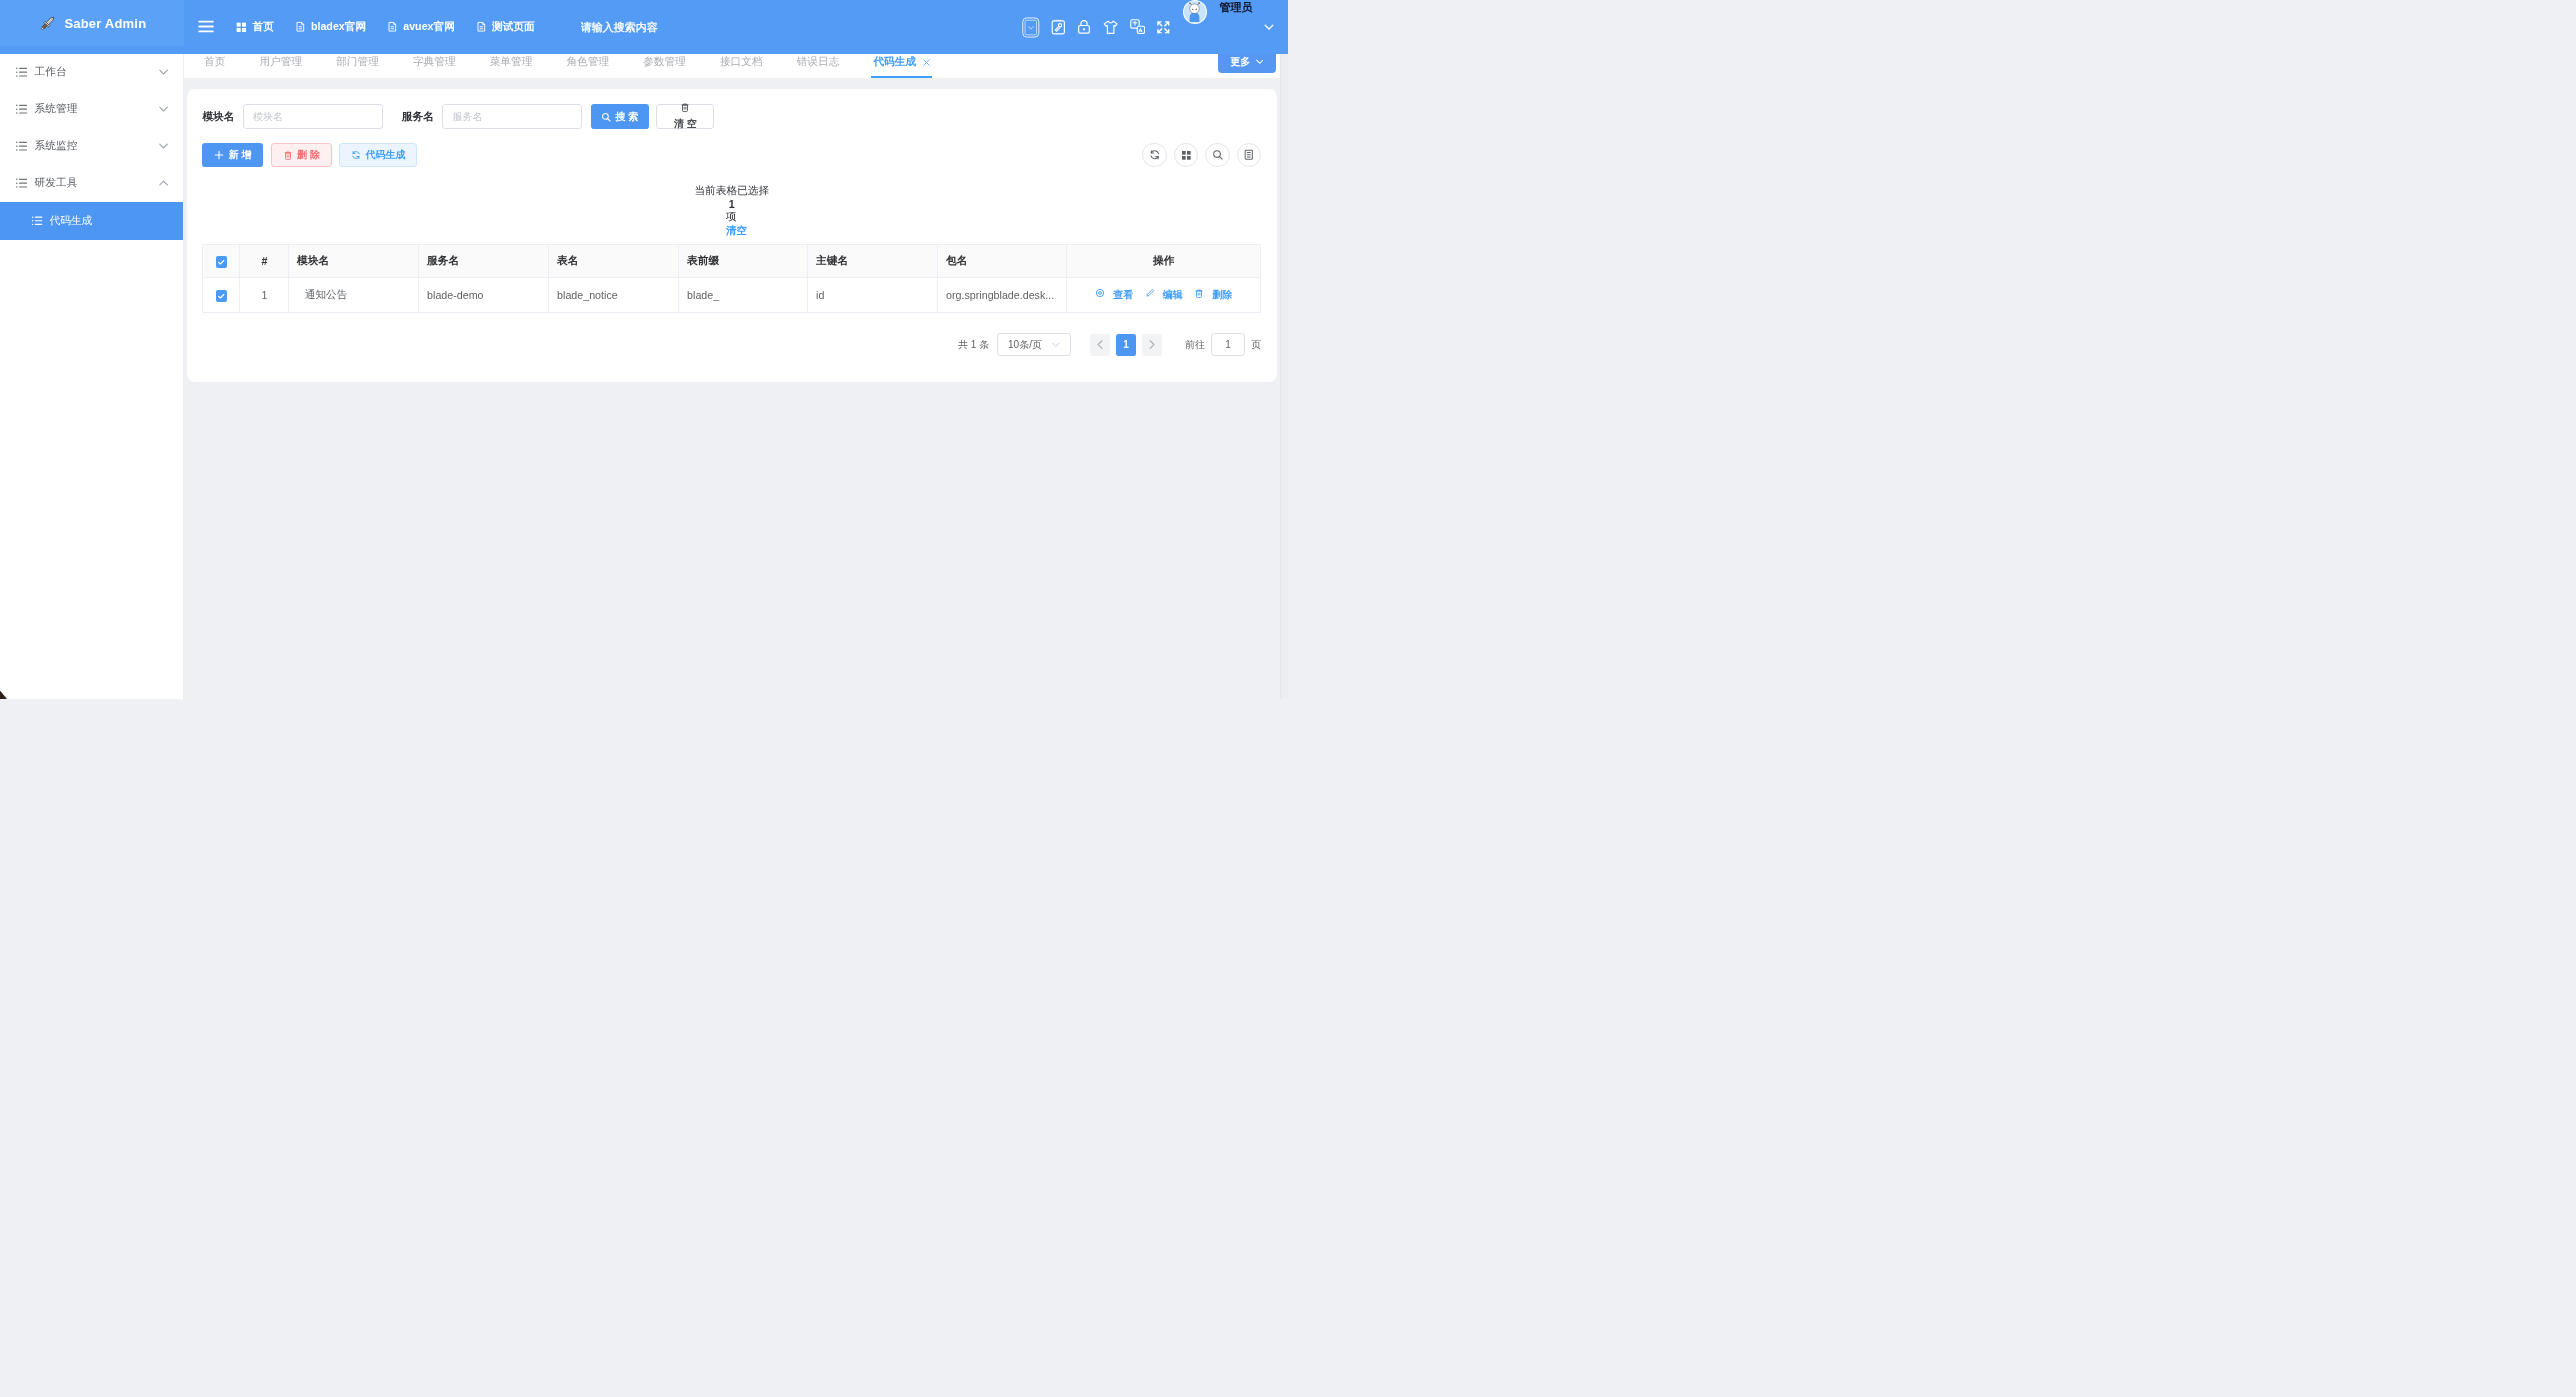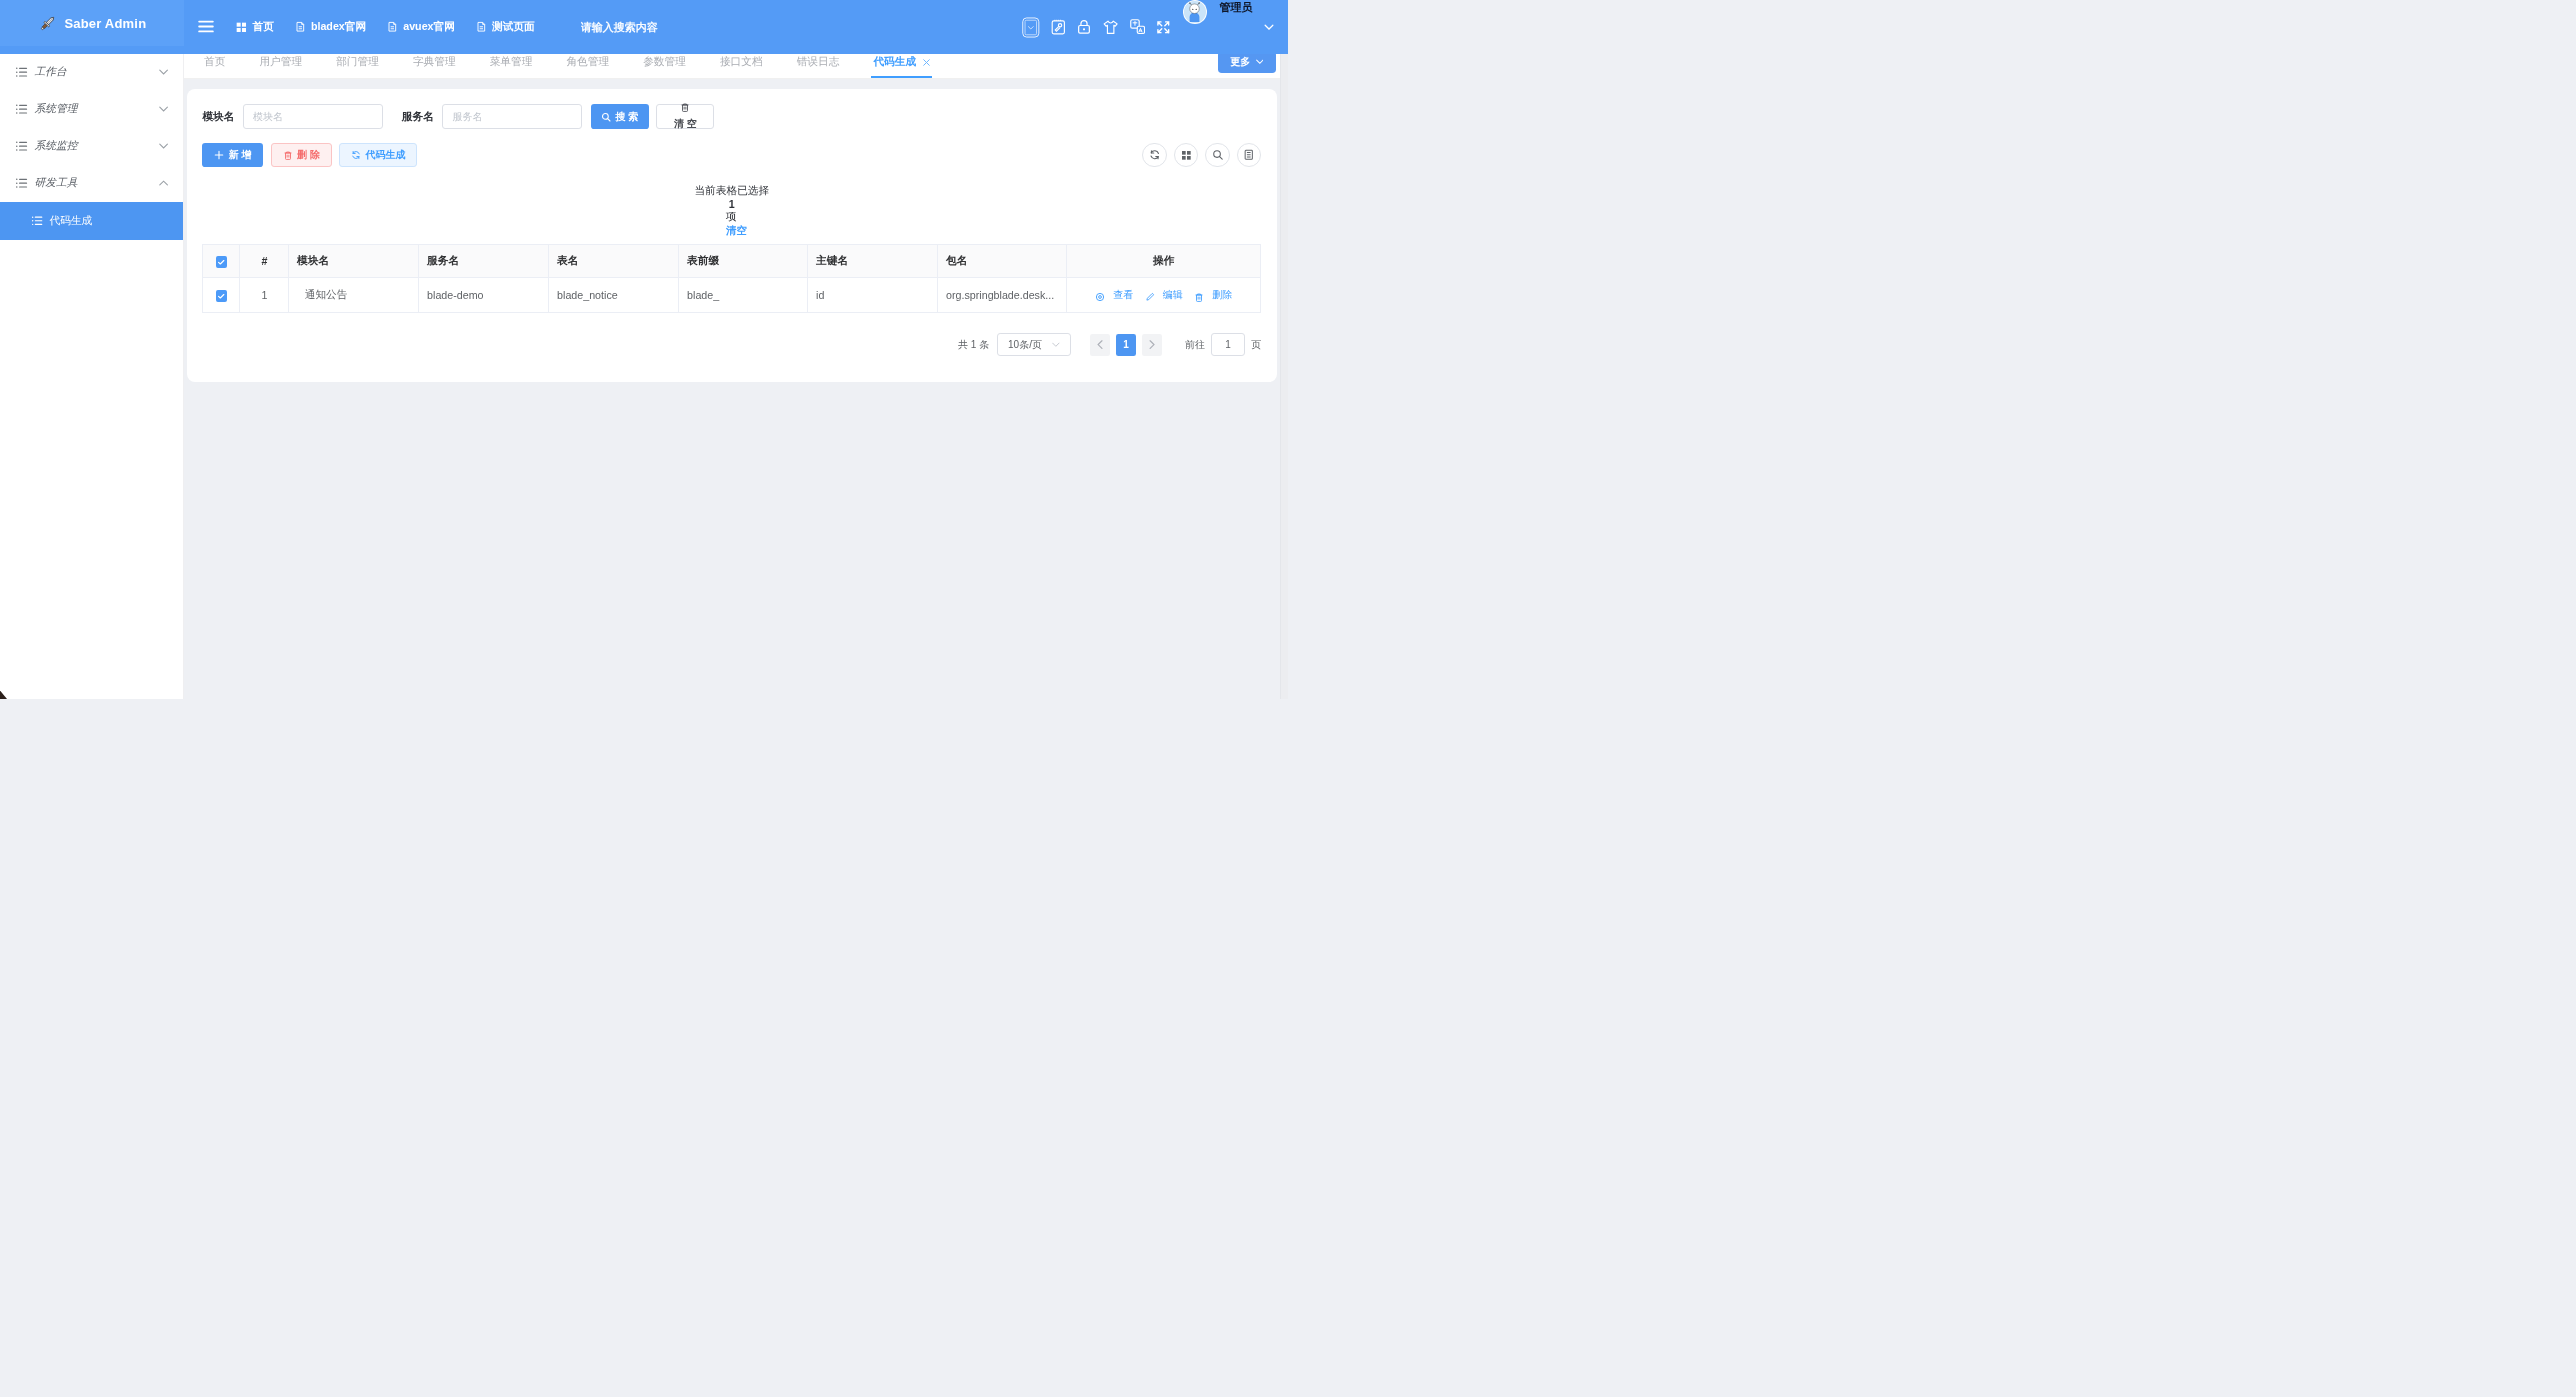--- a/index.html
+++ b/index.html
@@ -21,21 +21,21 @@
   .top-search { margin-left:46px; width:161px; background:transparent; border:none; outline:none; color:#fff; font-size:11px; font-weight:700; font-family:inherit; }
   .top-search::placeholder { color:rgba(255,255,255,.96); }
   .topbar-right { display:flex; gap:11.5px; padding-right:14px; color:#0f172a; }
   .tb-icon { display:flex; align-items:center; justify-content:center; cursor:pointer; color:#fff; }
   .avatar { width:24px; height:24px; border-radius:50%; border:1.5px solid rgba(255,255,255,.9); overflow:hidden; background:#CAE4F9; cursor:pointer; flex:none; }
   .user-name { font-size:11px; font-weight:700; margin-left:1.5px; cursor:pointer; white-space:nowrap; }
 
   
   .main { position:absolute; top:46px; left:0; width:1288px; bottom:0; display:flex; }
   .sidebar { width:184px; background:#fff; padding-top:7.7px; border-right:0.8px solid #EFEFF1; flex:none; }
-  .menu-item { height:37px; display:flex; align-items:center; padding:0 15.3px; color:#555a61; font-size:10.7px; cursor:pointer;font-style:italic; }
+  .menu-item { height:37px; display:flex; align-items:center; padding:0 15.3px; color:#555a61; font-size:10.7px; cursor:pointer; }
   .menu-item .mi-icon { color:#6d7277; margin-right:7px; display:flex; }
   .menu-item .mi-chevron { margin-left:auto; color:#9aa0a6; display:flex; }
   .submenu-item { height:38px; display:flex; align-items:center; padding:0 15.3px 0 31px; background:#4D96F2; color:#fff; font-size:10.7px; cursor:pointer; }
   .submenu-item .mi-icon { color:#fff; margin-right:7px; display:flex; }
 
   .content { flex:1; display:flex; flex-direction:column; min-width:0; background:#EEF0F4; }
 
   
   .tabbar { height:33px; background:#fff; display:flex; align-items:stretch; padding:0 3.8px 0 20px; border-bottom:0.8px solid #F0F0F0; flex:none; }
   .tab { display:flex; align-items:center; font-size:10.7px; color:#A9ACB2; cursor:pointer; position:relative; margin-right:34px; white-space:nowrap; }
@@ -72,21 +72,21 @@
   .clear-link { color:#409EFF; font-weight:700; margin-left:9.2px; cursor:pointer; font-size:10.4px; }
 
   
   table.grid { width:100%; border-collapse:collapse; table-layout:fixed; margin-top:6.1px; }
   .grid th { height:33px; background:#FAFAFB; border:0.8px solid #EBEEF5; font-size:10.7px; font-weight:700; color:#303133; text-align:left; padding:0 7.7px; }
   .grid td { height:35px; border:0.8px solid #EBEEF5; font-size:10.7px; color:#5f6266; padding:0 7.7px; background:#fff; }
   .grid th.center, .grid td.center { text-align:center; padding:0; }
   .cell-ellipsis { white-space:nowrap; overflow:hidden; text-overflow:ellipsis; }
   .checkbox { width:11.5px; height:11.5px; border-radius:1.9px; background:#4C9AF8; display:inline-flex; align-items:center; justify-content:center; cursor:pointer; vertical-align:middle; }
   .row-actions { display:flex; align-items:center; justify-content:center; gap:11.5px; }
-  .row-action { display:flex; align-items:flex-end; gap:8px; color:#409EFF; font-size:10px; font-weight:400; cursor:pointer; white-space:nowrap; }
+  .row-action { display:flex; align-items:flex-start; gap:8px; color:#409EFF; font-size:10px; font-weight:700; cursor:pointer; white-space:nowrap; }
 
   
   .pagination { margin-top:20px; display:flex; align-items:center; justify-content:flex-end; font-size:10px; color:#5f6266; }
   .pg-total { margin-right:7.7px; }
   .pg-select { width:74px; height:23px; border:0.8px solid #DCDFE6; border-radius:3.1px; display:flex; align-items:center; justify-content:center; gap:10px; cursor:pointer; color:#5f6266; }
   .pg-select .chev { color:#C0C4CC; display:flex; }
   .pg-nav { display:flex; align-items:center; gap:6.1px; margin-left:19px; }
   .pg-btn { min-width:20px; height:21.5px; border-radius:2.3px; background:#F2F3F5; display:flex; align-items:center; justify-content:center; color:#ADB0B8; cursor:pointer; }
   .pg-page { min-width:20px; height:21.5px; border-radius:2.3px; background:#4D96F2; color:#fff; font-weight:700; display:flex; align-items:center; justify-content:center; cursor:pointer; }
   .pg-goto { display:flex; align-items:center; gap:6.1px; margin-left:23px; }

